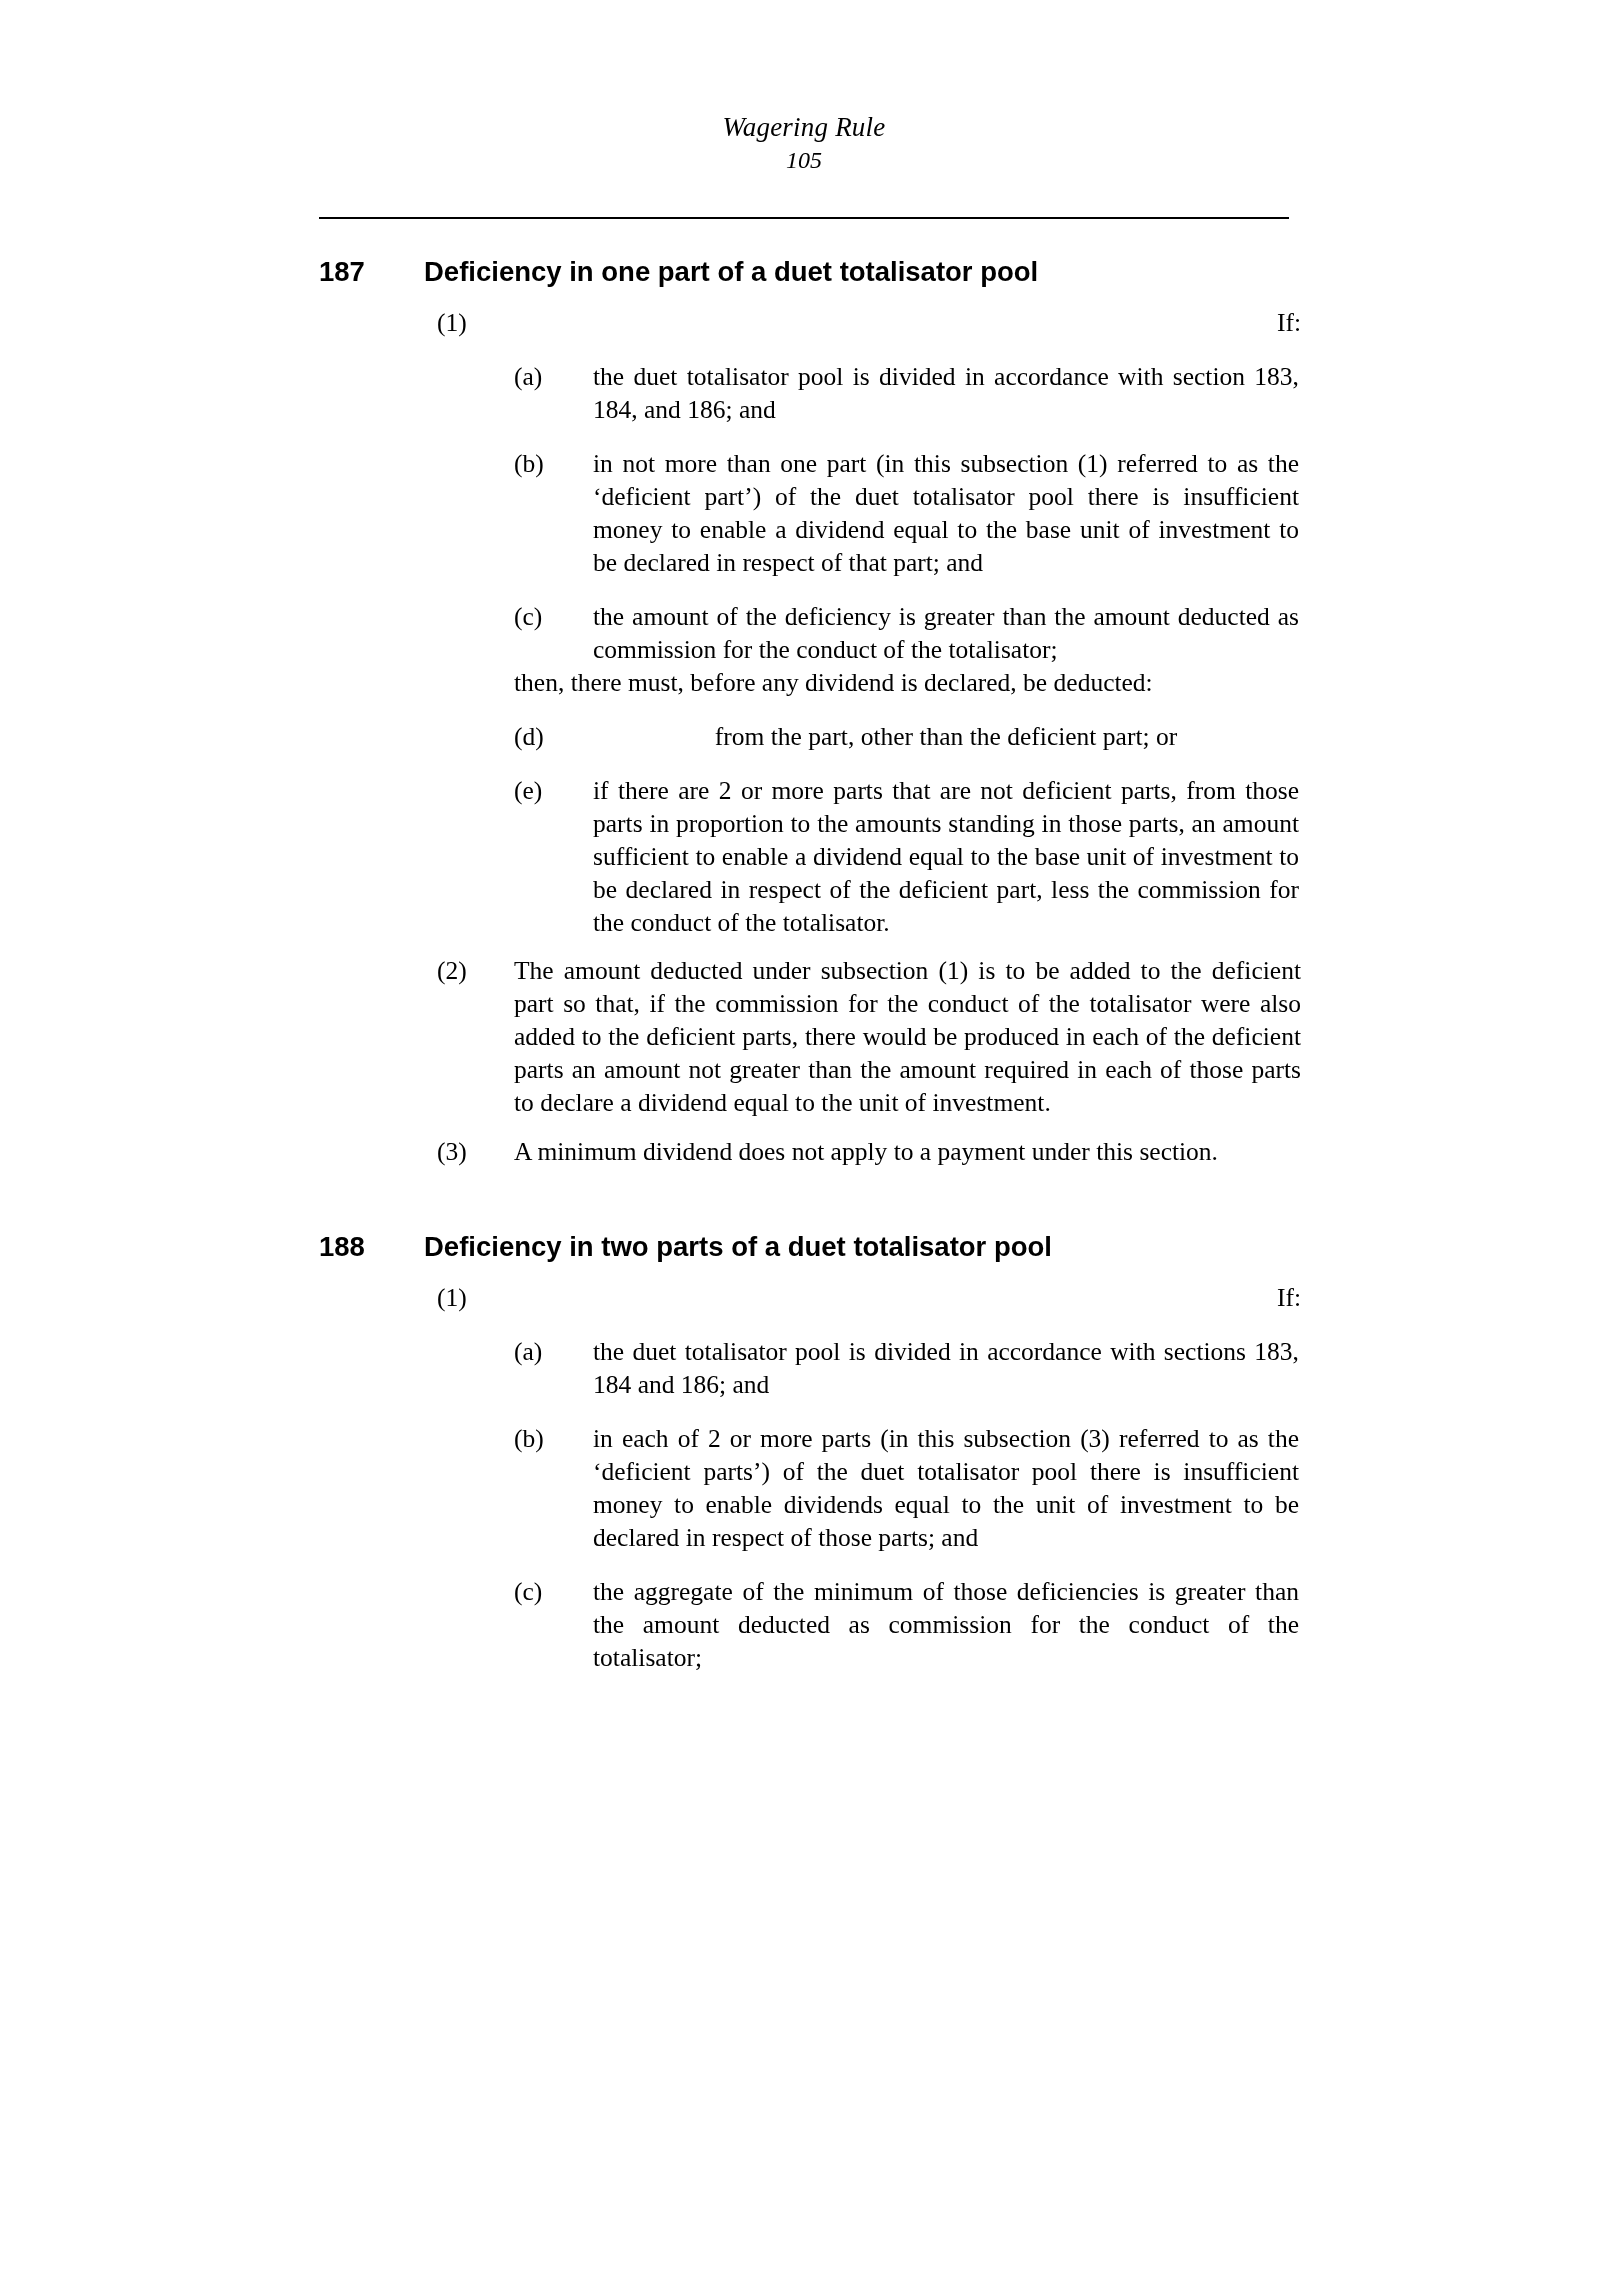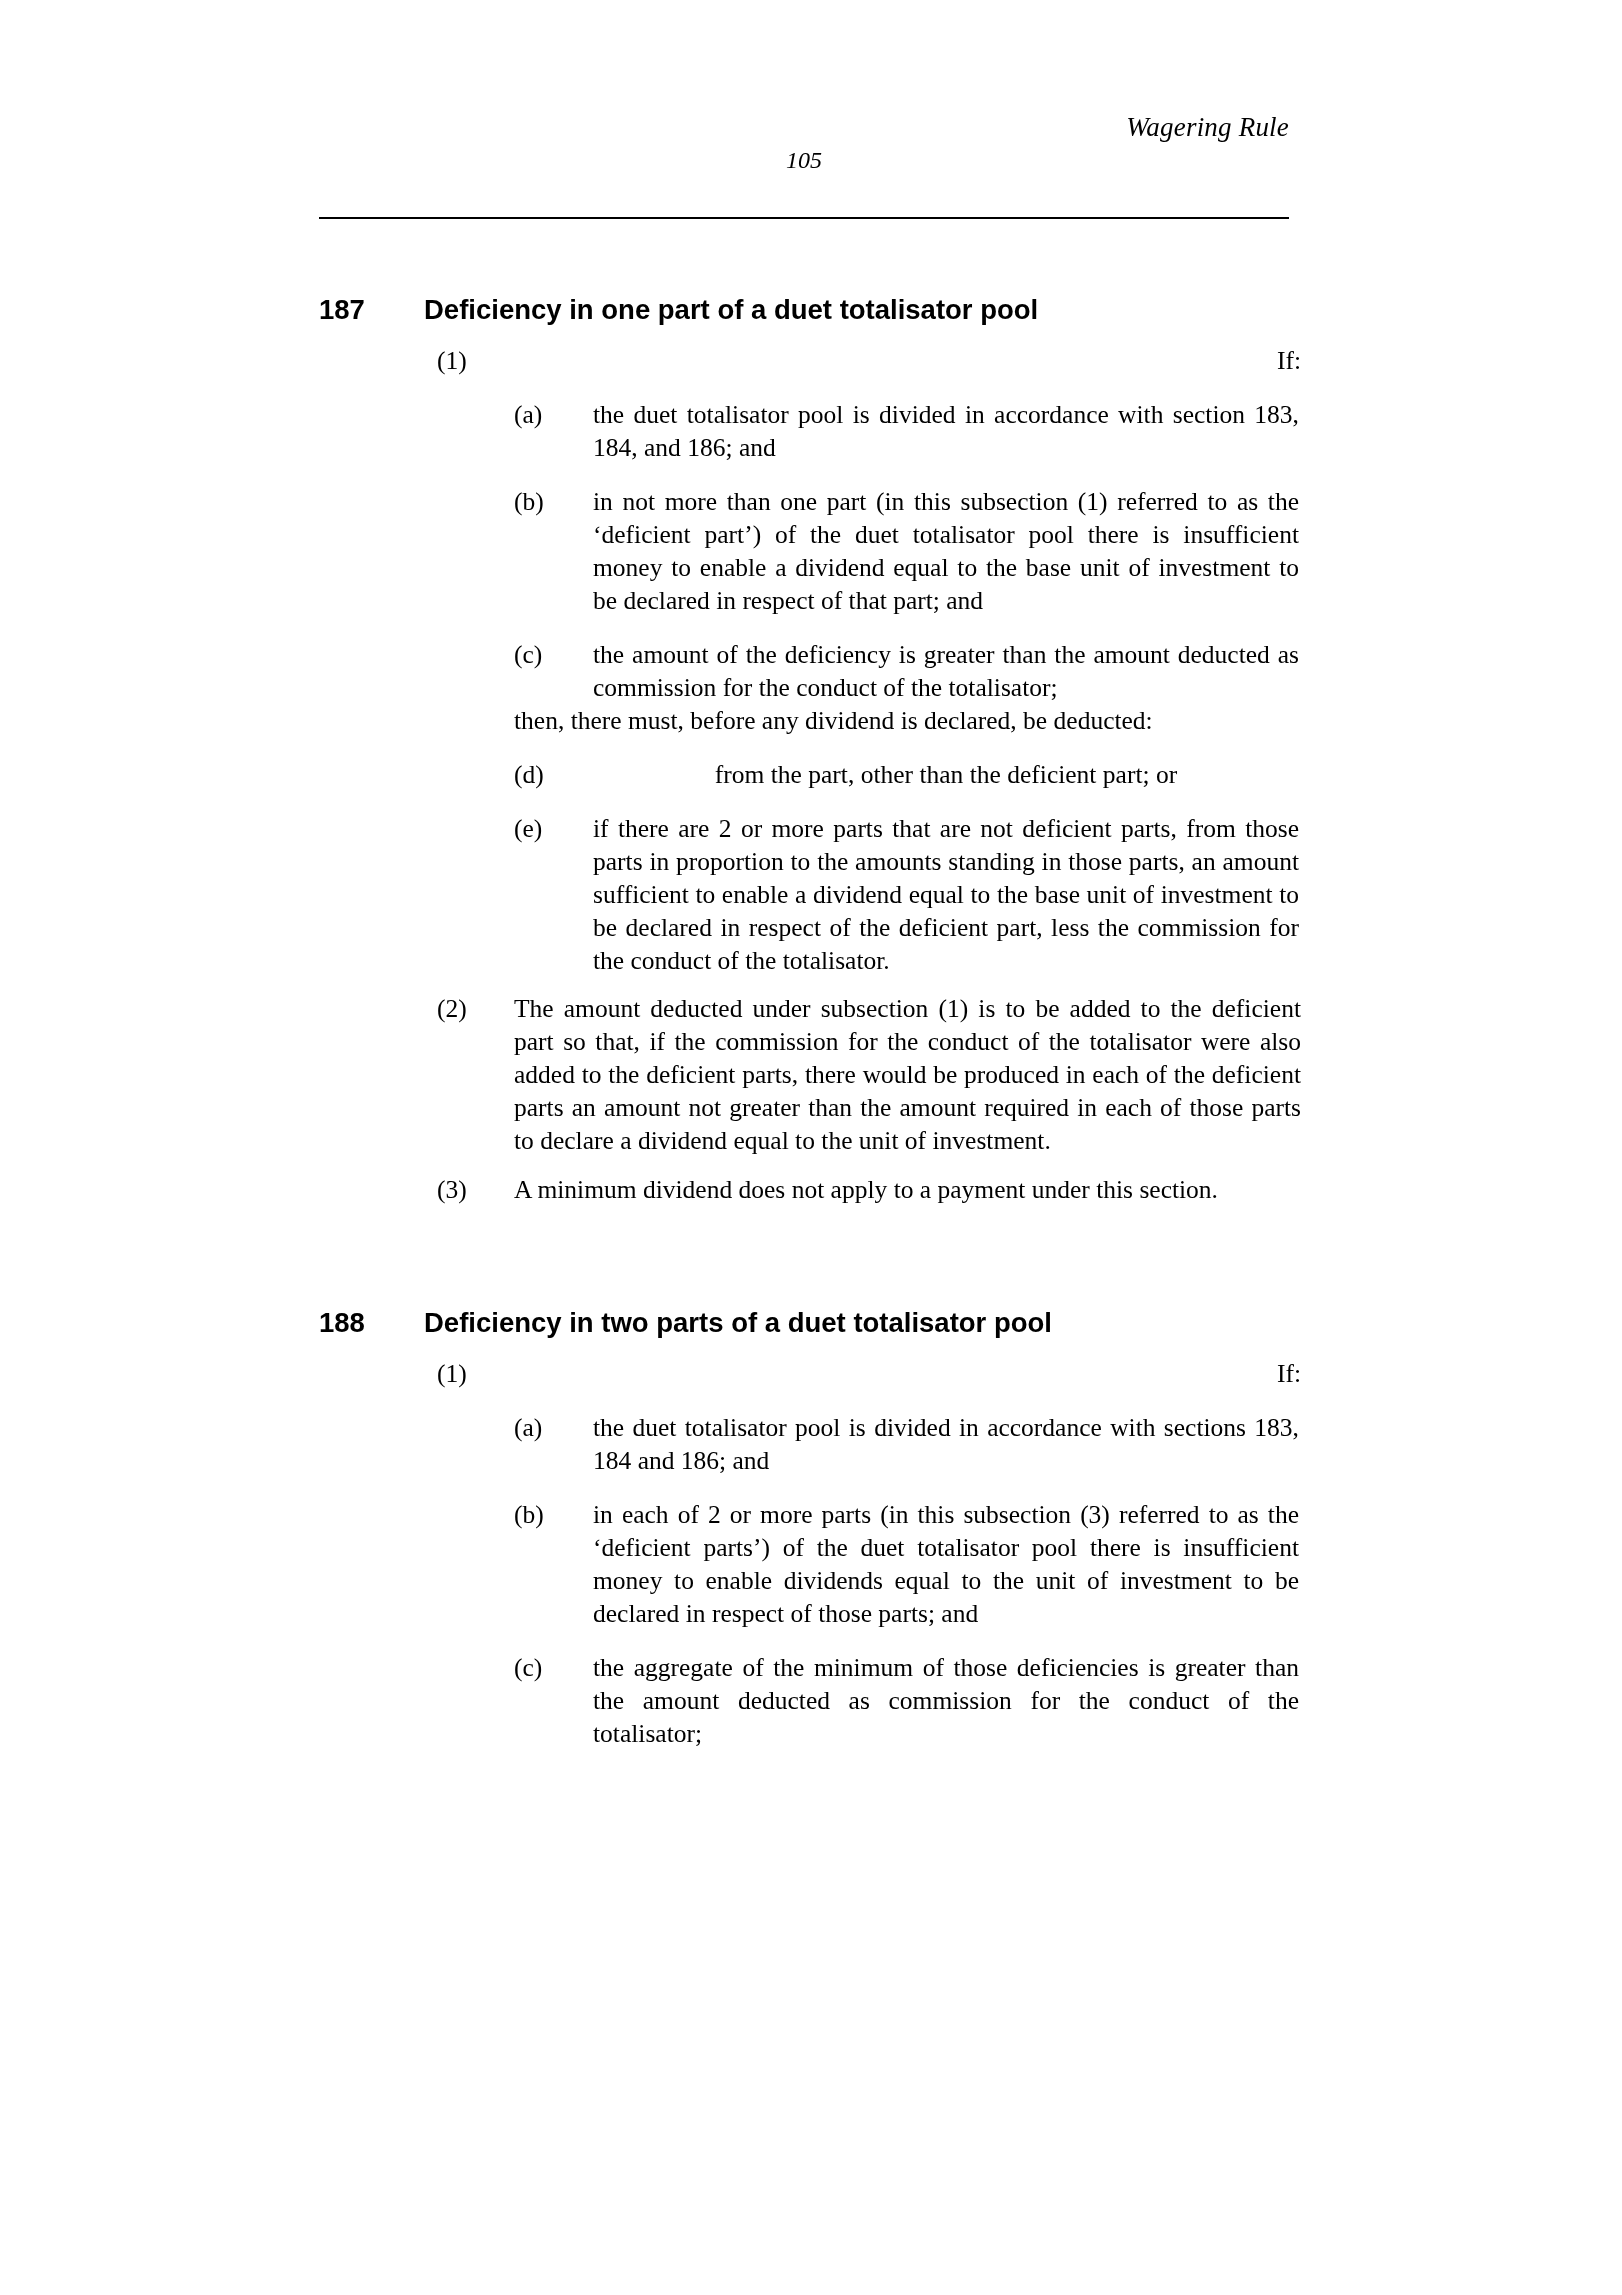--- a/index.html
+++ b/index.html
@@ -24,21 +24,20 @@
     top: 110px;
     width: 970px;
     text-align: center;
   }
   .header-title {
     font-family: "Liberation Serif", "DejaVu Serif", serif;
     font-style: italic;
     font-size: 27px;
     line-height: 34px;
     letter-spacing: 0.2px;
-    text-align: right;
   }
   .header-page-number {
     font-family: "Liberation Serif", "DejaVu Serif", serif;
     font-style: italic;
     font-size: 24px;
     line-height: 33px;
   }
   .header-rule {
     position: absolute;
     left: 319px;
@@ -66,21 +65,20 @@
     margin-left: 319px;
     width: 982px;
     font-family: "Liberation Sans", "DejaVu Sans", sans-serif;
     font-weight: bold;
     font-size: 27.5px;
     line-height: 37px;
   }
   .section-number {
     width: 105px;
     flex: 0 0 105px;
-    margin-top: 38px;
   }
   .section-title {
     flex: 1 1 auto;
   }
 
   
   .subsection {
     display: flex;
     align-items: flex-start;
     margin-left: 437px;

